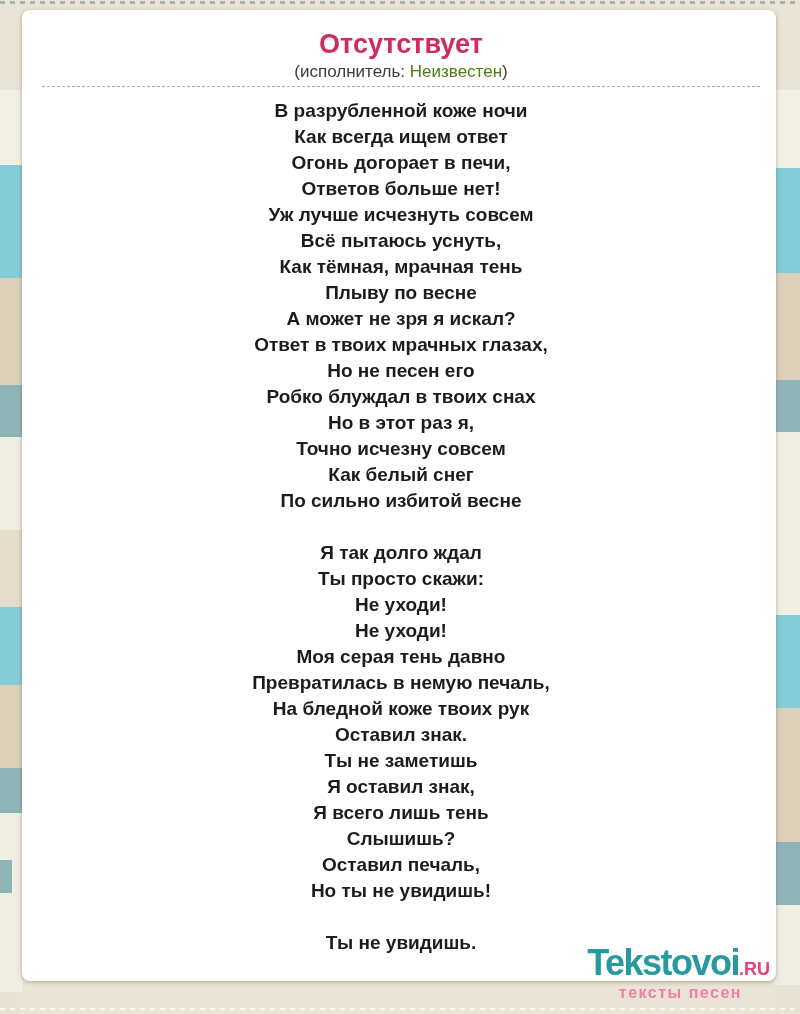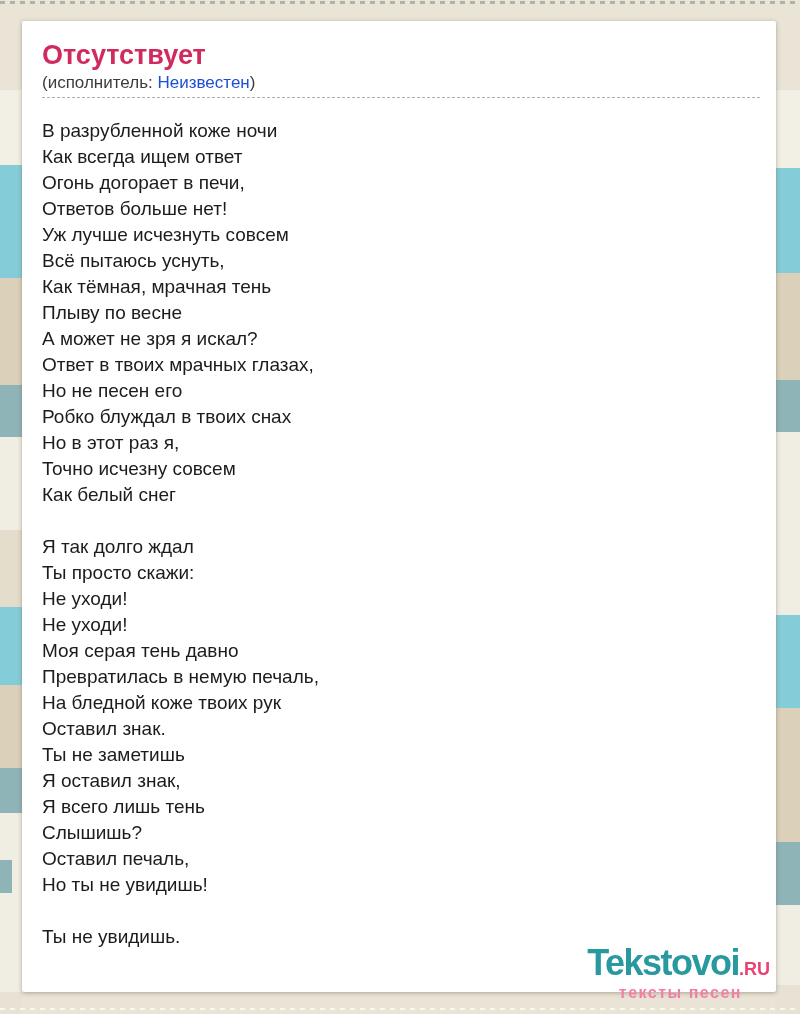--- a/index.html
+++ b/index.html
@@ -46,35 +46,36 @@
   .top-dashes{
     position:absolute;top:1px;left:0;width:100%;height:3px;opacity:.75;
     background:repeating-linear-gradient(90deg,#98a29b 0 5px,transparent 5px 10px);
   }
   .bottom-dashes{
     position:absolute;top:1008px;left:0;width:100%;height:2px;
     background:repeating-linear-gradient(90deg,#faf7ef 0 5px,transparent 5px 10px);
   }
   
   .content-card{
-    position:absolute;left:22px;top:21px;width:754px;height:971px;
-    box-sizing:border-box;background:#ffffff;border-radius:2px;
+    position:absolute;left:22px;top:10px;width:754px;height:971px;
+    box-sizing:border-box;background:#ffffff;border-radius:8px;
     box-shadow:0 1px 4px rgba(110,100,80,.5);
     padding:18px 16px 0 20px;
+    text-align:center;
   }
   .song-title{
     margin:2px 0 2px;font-size:27px;font-weight:bold;color:#d02a5e;line-height:1.1;
   }
   .artist-line{
     font-size:17px;line-height:19px;color:#3c3c3c;
     padding-bottom:5px;border-bottom:1px dashed #a7b1bc;
   }
-  .artist-link{color:#1d4ed8;text-decoration:none;cursor:pointer;}
+  .artist-link{color:#4d7c0f;text-decoration:none;cursor:pointer;}
   .lyrics{
-    margin-top:20px;font-size:19px;line-height:26px;color:#1c1c1c;
+    margin-top:11px;font-size:19px;line-height:26px;color:#1c1c1c;font-weight:bold;
   }
   .lyric-line{height:26px;white-space:pre;}
   
   .logo{
     position:absolute;right:30px;top:944px;text-align:right;cursor:pointer;
   }
   .logo-main{line-height:38px;white-space:nowrap;}
   .logo-brand{
     font-size:36px;font-weight:bold;color:#27999f;letter-spacing:-1.5px;text-align:right;
   }
@@ -108,20 +109,21 @@
       <div class="lyric-line">Всё пытаюсь уснуть,</div>
       <div class="lyric-line">Как тёмная, мрачная тень</div>
       <div class="lyric-line">Плыву по весне</div>
       <div class="lyric-line">А может не зря я искал?</div>
       <div class="lyric-line">Ответ в твоих мрачных глазах,</div>
       <div class="lyric-line">Но не песен его</div>
       <div class="lyric-line">Робко блуждал в твоих снах</div>
       <div class="lyric-line">Но в этот раз я,</div>
       <div class="lyric-line">Точно исчезну совсем</div>
       <div class="lyric-line">Как белый снег</div>
+      <div class="lyric-line">По сильно избитой весне</div>
       <div class="lyric-line"></div>
       <div class="lyric-line">Я так долго ждал</div>
       <div class="lyric-line">Ты просто скажи:</div>
       <div class="lyric-line">Не уходи!</div>
       <div class="lyric-line">Не уходи!</div>
       <div class="lyric-line">Моя серая тень давно</div>
       <div class="lyric-line">Превратилась в немую печаль,</div>
       <div class="lyric-line">На бледной коже твоих рук</div>
       <div class="lyric-line">Оставил знак.</div>
       <div class="lyric-line">Ты не заметишь</div>

